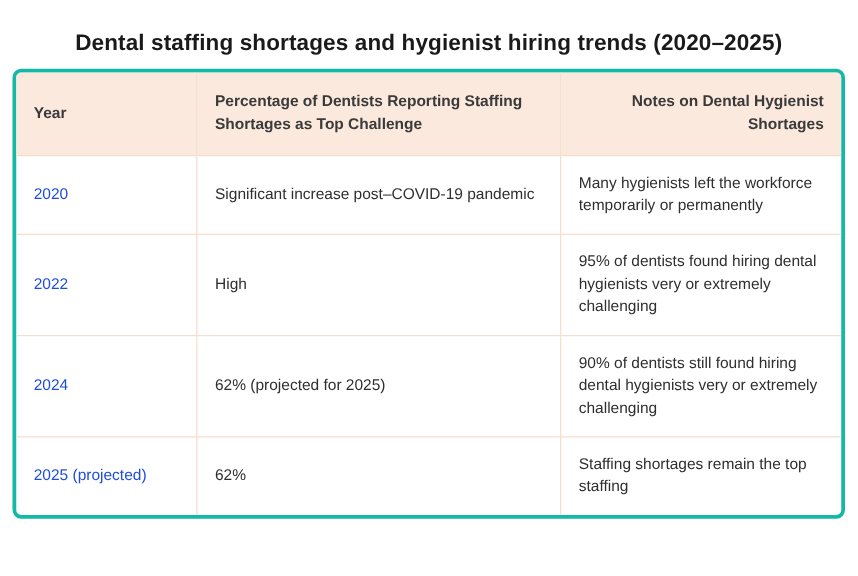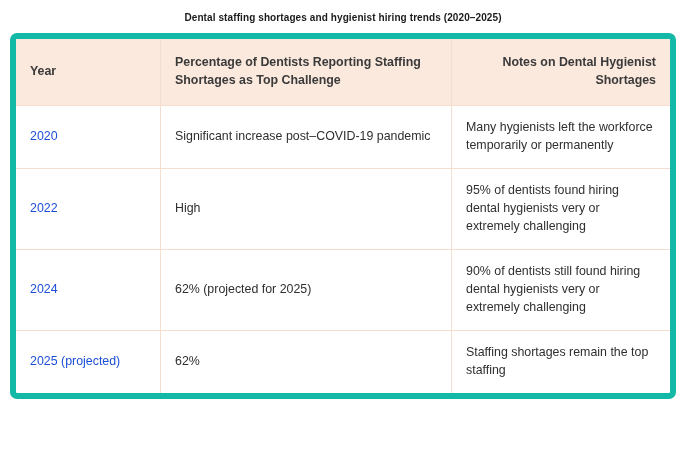--- a/index.html
+++ b/index.html
@@ -16,29 +16,29 @@
   }
   .page {
     width: 686px;
     height: 461px;
     box-sizing: border-box;
     padding: 0 8px;
     position: relative;
   }
   .title {
     text-align: center;
-    font-size: 10px;
+    font-size: 18px;
     font-weight: bold;
     color: #1a1a1a;
-    padding: 12px 10px 10px 10px;
+    padding: 24px 10px 10px 10px;
     letter-spacing: 0.1px;
   }
   .table-wrap {
     margin: 0 2px;
-    border: 6px solid #14b8a6;
+    border: 3px solid #14b8a6;
     border-radius: 7px;
     overflow: hidden;
     background: #ffffff;
   }
   table {
     border-collapse: collapse;
     width: 100%;
     table-layout: fixed;
   }
   th, td {

